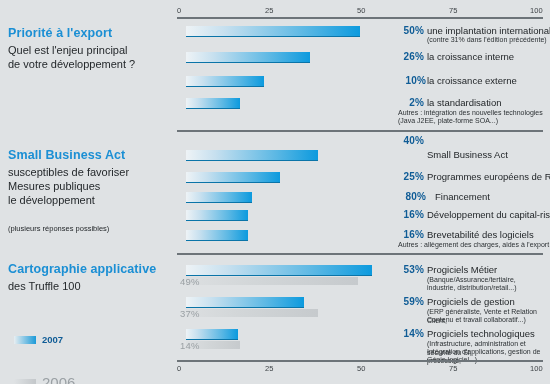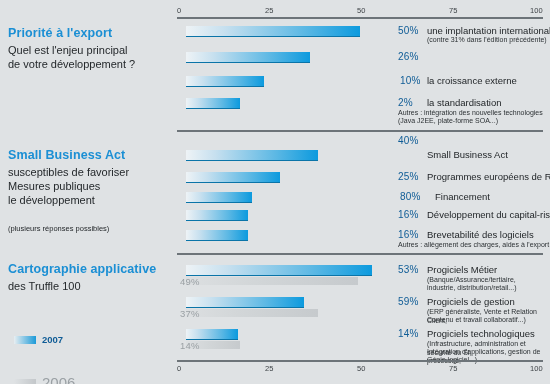--- a/index.html
+++ b/index.html
@@ -136,24 +136,24 @@
     left: 180px;
     font-size: 9.5px;
     color: #9aa0a4;
     letter-spacing: 0.2px;
   }
 
   
   .value {
     position: absolute;
     font-size: 10px;
-    font-weight: normal;
+    font-weight: bold;
     color: #0f5c96;
     letter-spacing: 0.2px;
-    text-align: left;
+    text-align: right;
     width: 26px;
   }
   .item-label {
     position: absolute;
     left: 427px;
     font-size: 9.5px;
     color: #1d2124;
     line-height: 11px;
     white-space: nowrap;
   }
@@ -197,20 +197,21 @@
   <div class="bar" style="top:26px;  width:174px;"></div>
   <div class="bar" style="top:52px;  width:124px;"></div>
   <div class="bar" style="top:76px;  width:78px;"></div>
   <div class="bar" style="top:98px;  width:54px;"></div>
 
   <span class="value" style="left:398px; top:25px;">50%</span>
   <span class="item-label" style="top:25px;">une implantation internationale</span>
   <span class="item-sublabel" style="top:36px;">(contre 31% dans l'édition précédente)</span>
 
   <span class="value" style="left:398px; top:51px;">26%</span>
+  <span class="item-label" style="top:51px;">la croissance interne</span>
 
   <span class="value" style="left:400px; top:75px;">10%</span>
   <span class="item-label" style="top:75px;">la croissance externe</span>
 
   <span class="value" style="left:398px; top:97px;">2%</span>
   <span class="item-label" style="top:97px;">la standardisation</span>
 
   <span class="autres" style="top:109px;">Autres : intégration des nouvelles technologies</span>
   <span class="autres" style="top:117px;">(Java J2EE, plate-forme SOA...)</span>
 

